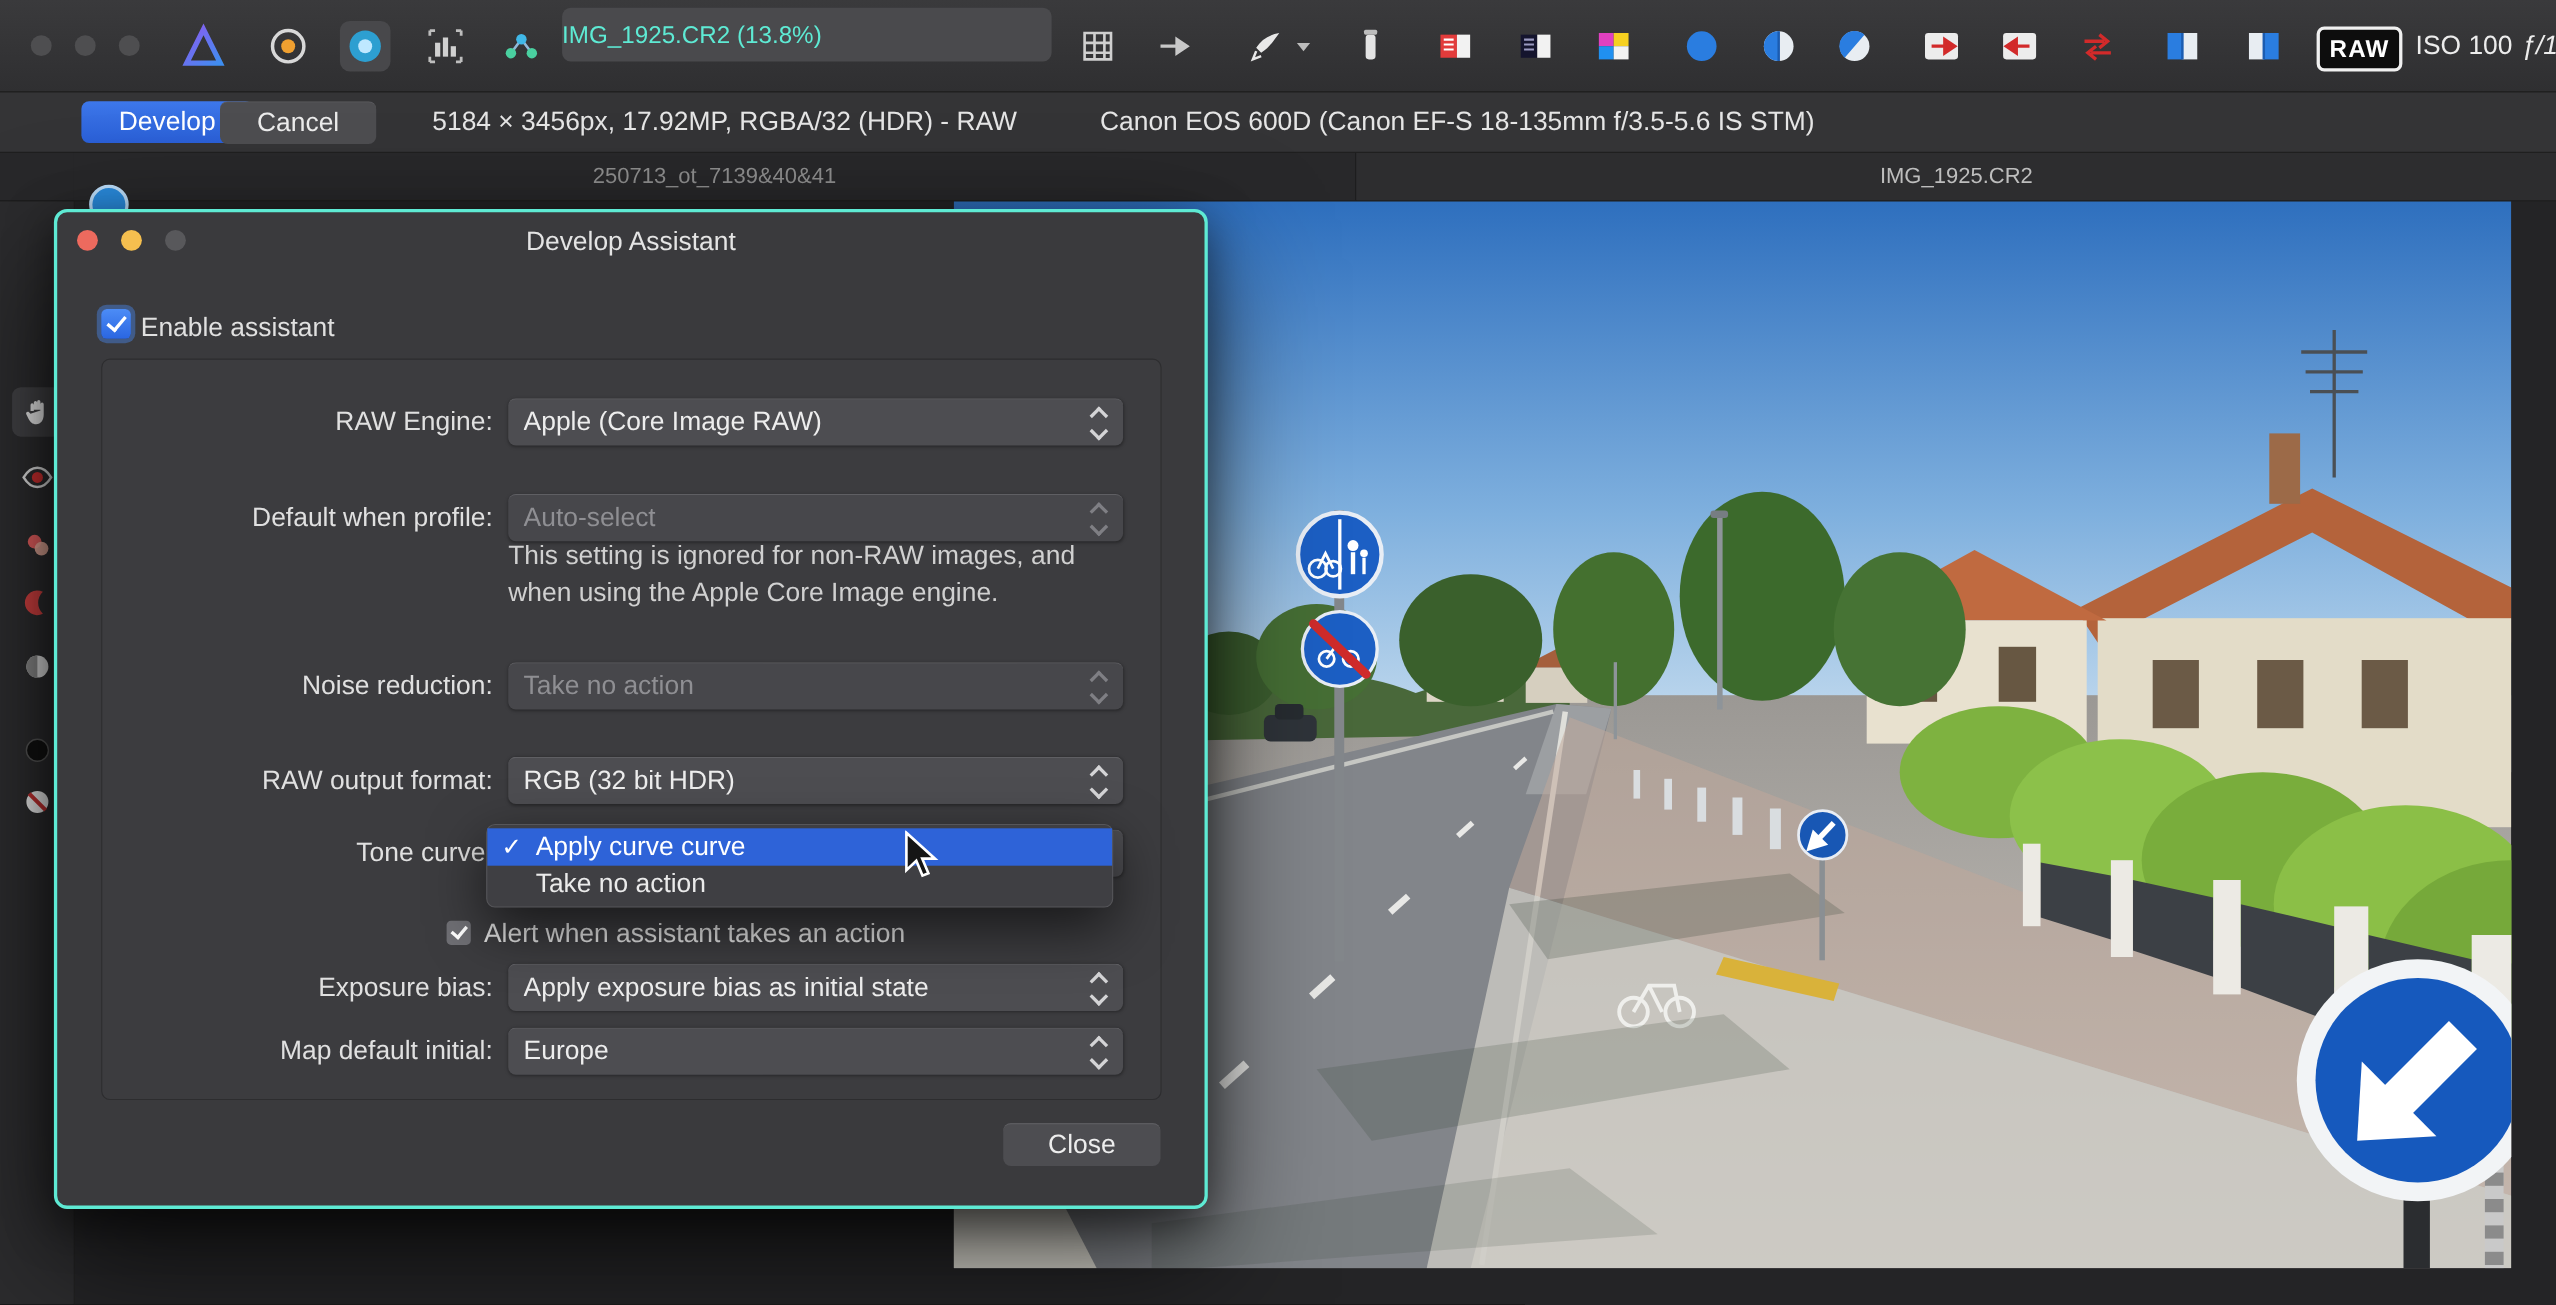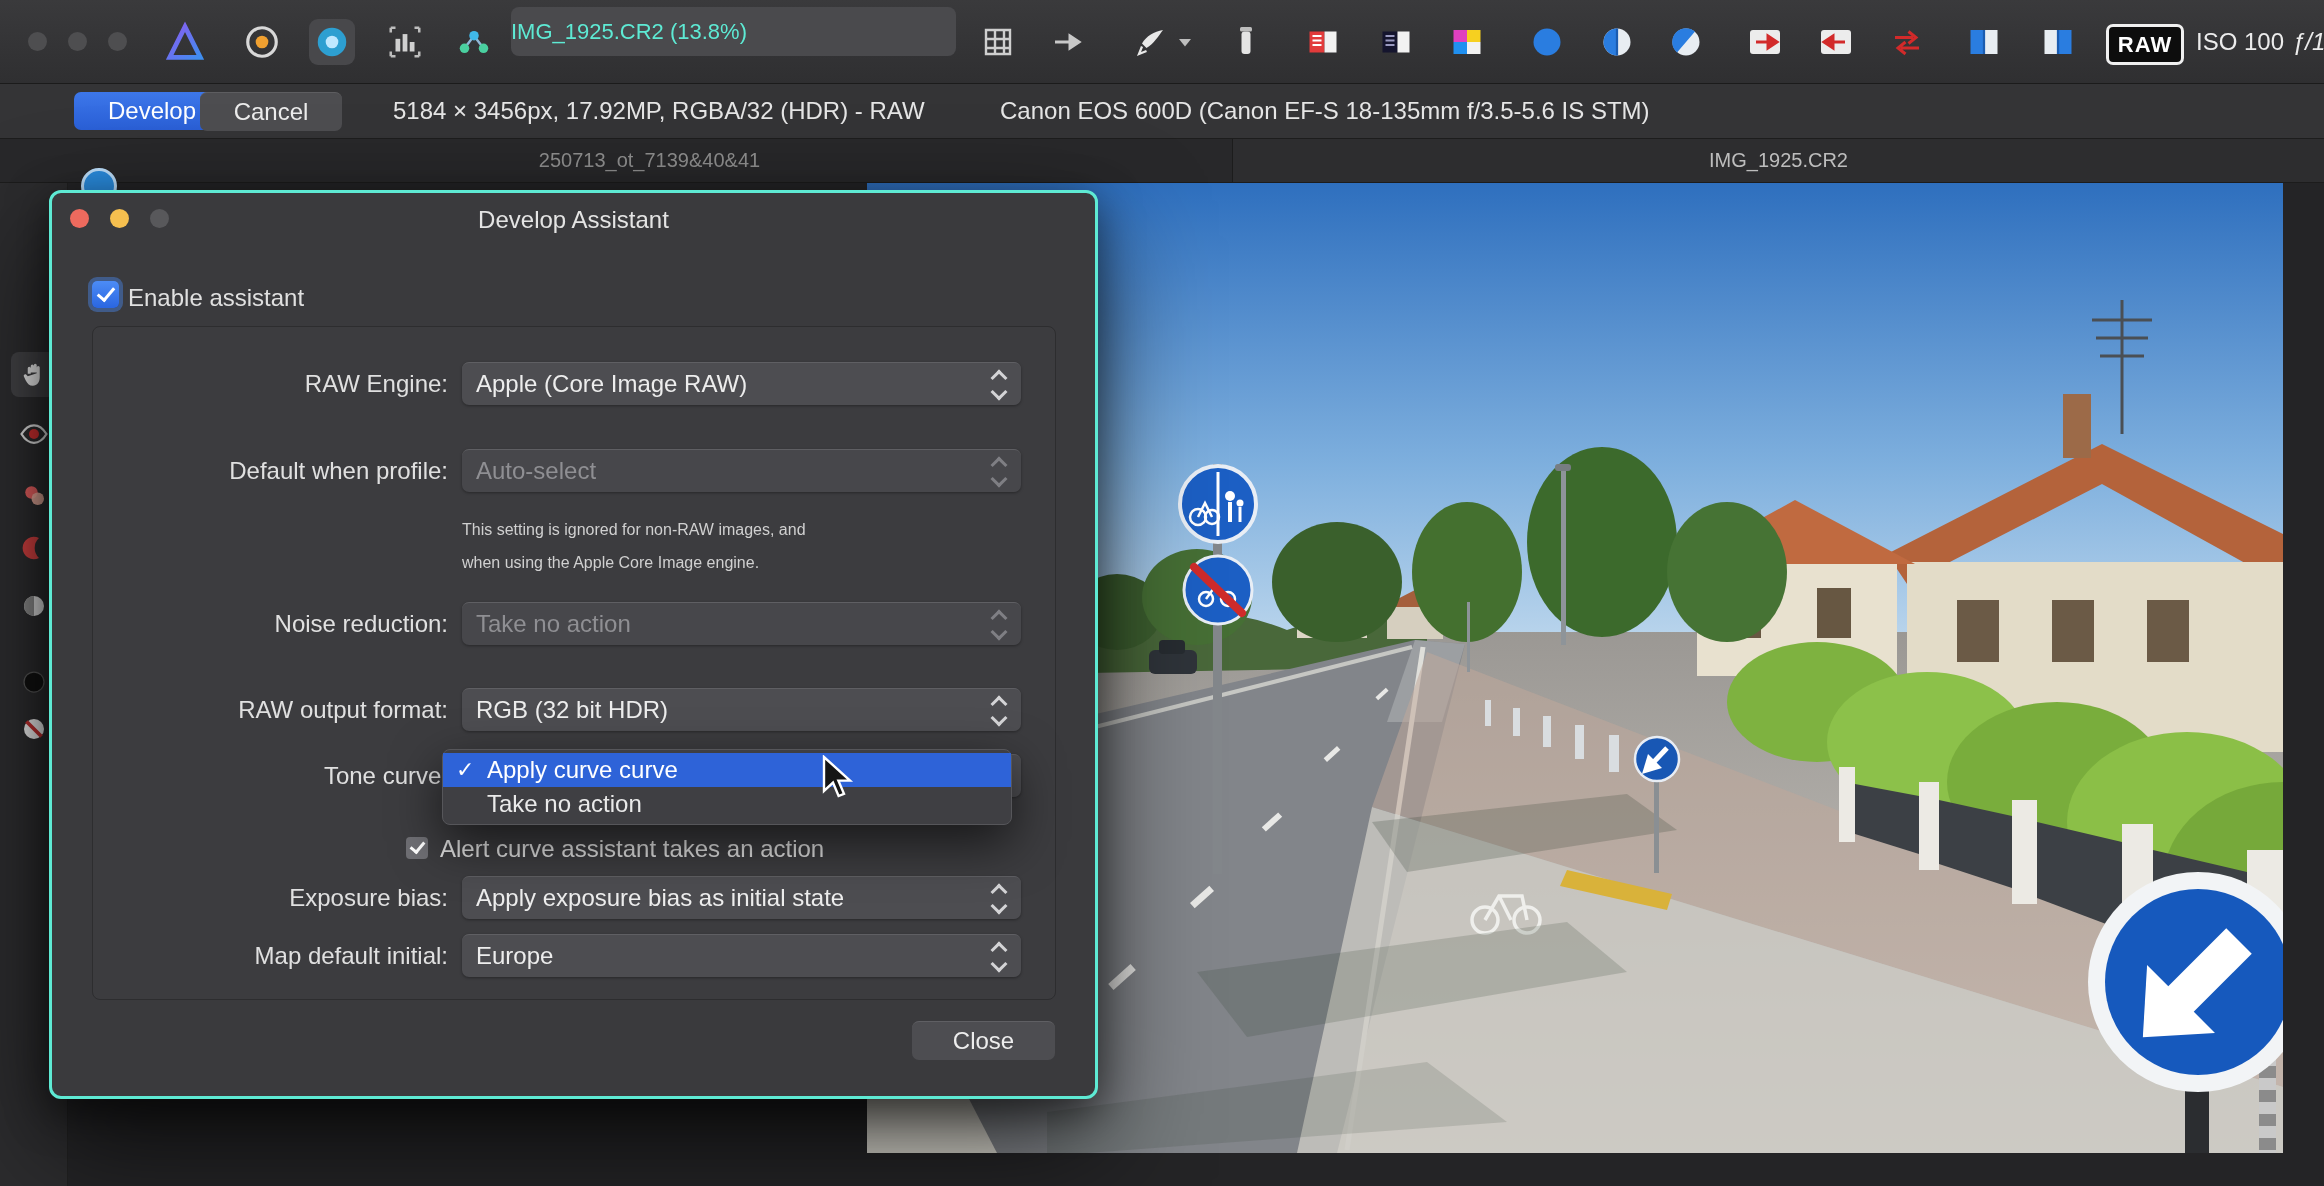--- a/index.html
+++ b/index.html
@@ -66,21 +66,21 @@
     border-top:1px solid #5f5f63;box-shadow:0 1px 3px rgba(0,0,0,.35);display:flex;align-items:center;
     padding:0 44px 0 14px;box-sizing:border-box;font-size:24px;color:#ededed;}
   .dd .val{white-space:nowrap;overflow:hidden;}
   .dd .step{position:absolute;right:7px;top:0;height:43px;width:30px;display:flex;flex-direction:column;
     align-items:center;justify-content:center;}
   .chev{width:9px;height:9px;border:solid #d4d4d6;border-width:0 3px 3px 0;display:block;}
   .chev.up{transform:rotate(-135deg);margin-bottom:1px;}
   .chev.dn{transform:rotate(45deg);margin-top:1px;}
   .dd.disabled{color:#8f8f93;background:#47474b;}
   .dd.disabled .chev{border-color:#7f7f84;}
-  .help{position:absolute;left:410px;top:320px;font-size:16px;line-height:33px;color:#d0d0d0;}
+  .help{position:absolute;left:410px;top:296px;font-size:24px;line-height:33px;color:#d0d0d0;}
 
   .chk{position:absolute;border-radius:5px;}
   .chk::after{content:"";position:absolute;border:solid #fff;border-width:0 3px 3px 0;transform:rotate(40deg);}
   .chk-enable{left:40px;top:88px;width:27px;height:27px;background:linear-gradient(#4c8cf6,#2a66e1);
     box-shadow:0 0 0 4px rgba(74,132,230,.45);}
   .chk-enable::after{left:9px;top:3px;width:7px;height:14px;}
   .chk-alert{left:354px;top:644px;width:22px;height:22px;background:#6f6f74;border-radius:4px;}
   .chk-alert::after{left:7px;top:2px;width:6px;height:11px;}
   .chk-label{position:absolute;font-size:24px;color:#e0e0e0;white-space:nowrap;}
 
@@ -554,21 +554,21 @@
       <div class="mi hl">
         <span class="check">✓</span>
         <span>Apply curve curve</span>
       </div>
       <div class="mi">
         <span>Take no action</span>
       </div>
     </div>
 
     <div class="chk chk-alert"></div>
-    <div class="chk-label" style="left:388px;top:642px">Alert curve assistant takes an action</div>
+    <div class="chk-label" style="left:388px;top:642px">Alert when assistant takes an action</div>
 
     <div class="flabel" style="top:683px">Exposure bias:</div>
     <div class="dd" style="top:683px">
       <span class="val">Apply exposure bias as initial state</span>
       <span class="step">
           <i class="chev up"></i>
           <i class="chev dn"></i>
         </span>
     </div>
 

